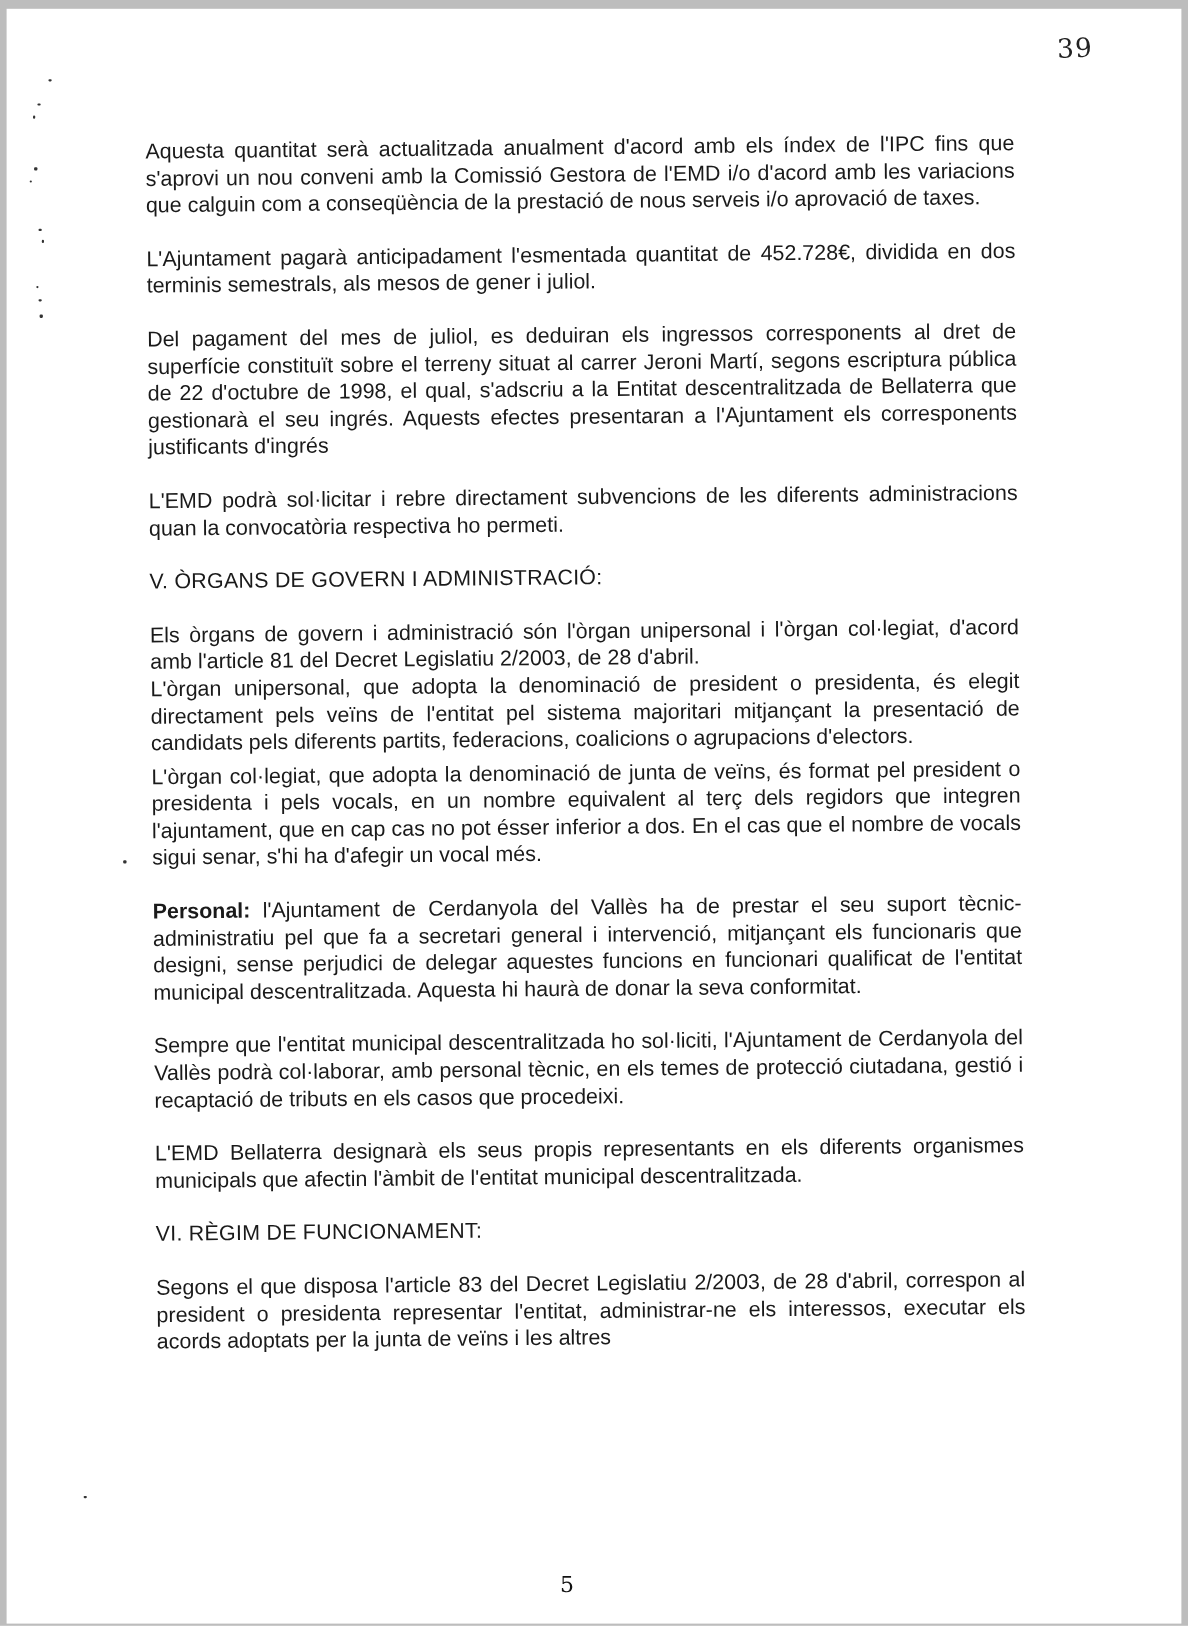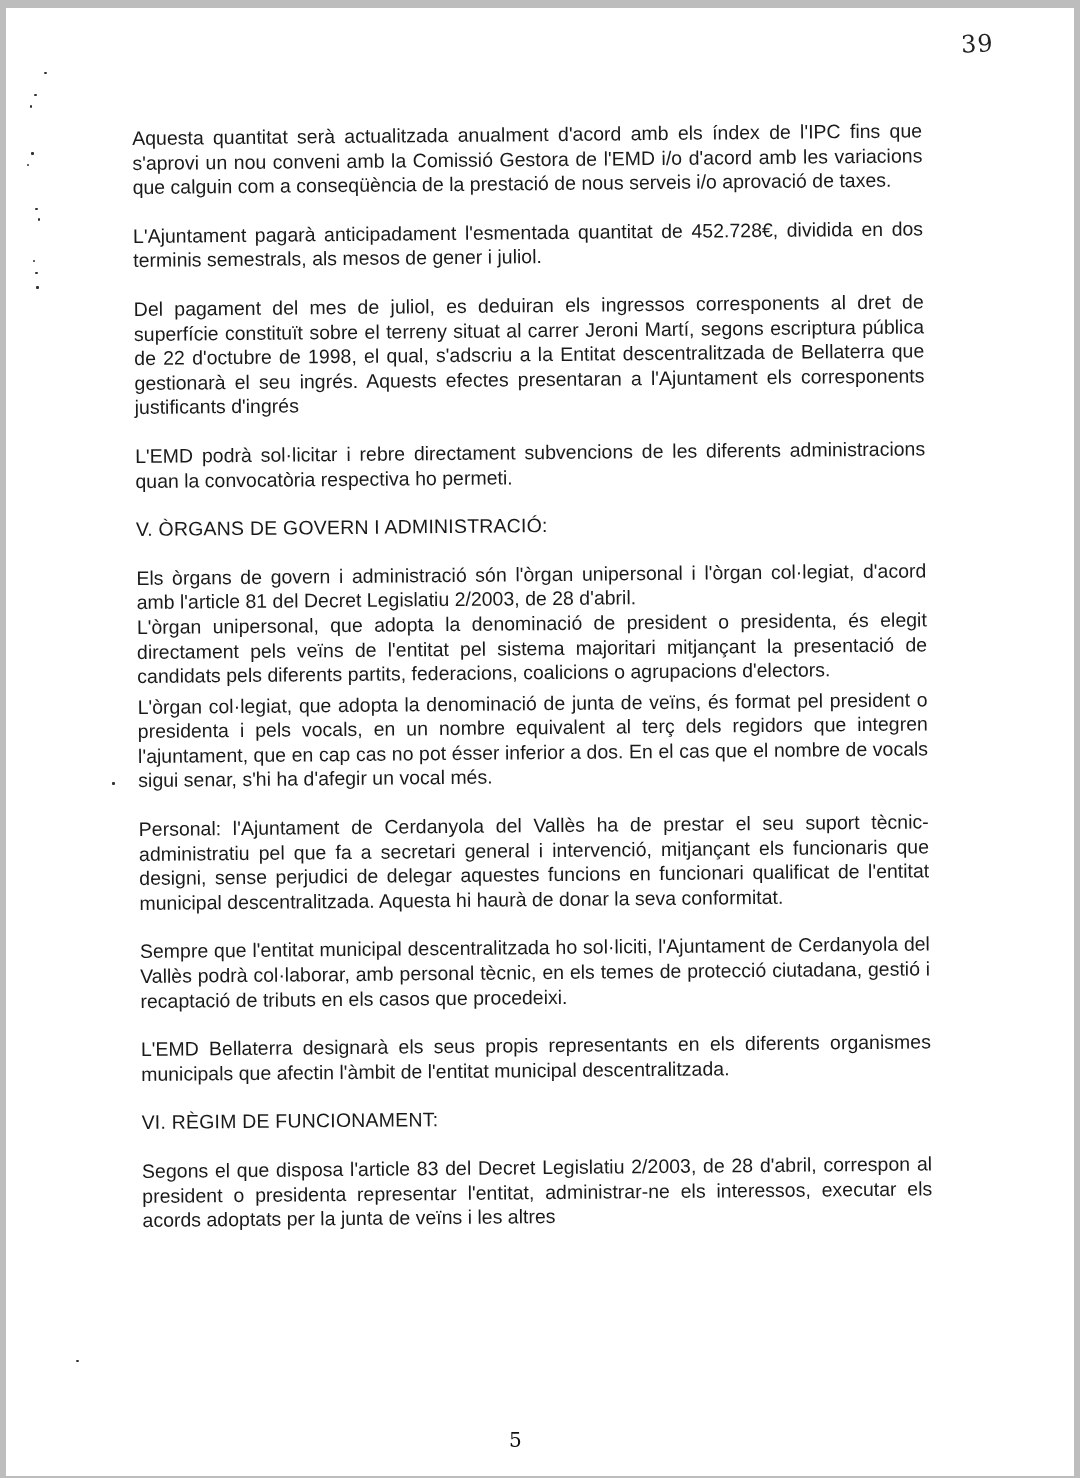--- a/index.html
+++ b/index.html
@@ -46,21 +46,21 @@
     text-align: justify;
     text-align-last: left;
   }
   .para.tight { margin-bottom: 0; }
   .para.gap-small { margin-bottom: 6px; }
   .heading {
     margin: 0 0 24px 0;
     font-size: 19.5px;
     letter-spacing: 0.2px;
   }
-  .bold-lead { font-weight: normal; }
+  .bold-lead { font-weight: bold; }
   .page-number {
     position: absolute;
     left: 503px; top: 1420px;
     font-family: "DejaVu Serif", serif;
     font-size: 20px;
     color: #111;
   }
 </style>
 </head>
 <body>

